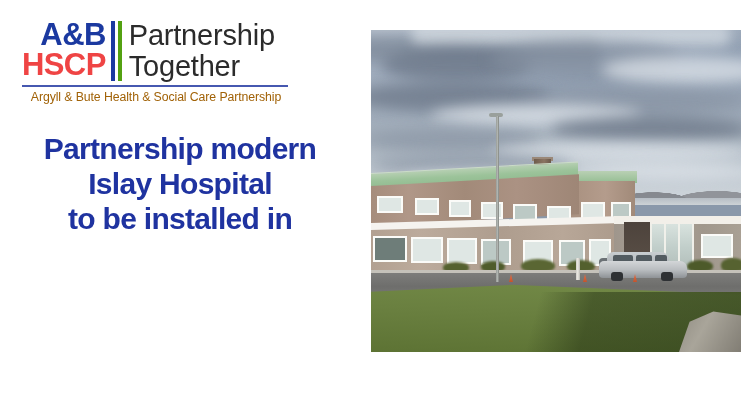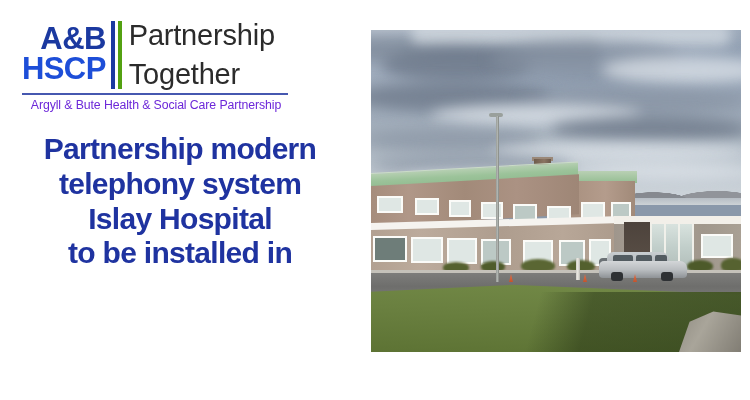--- a/index.html
+++ b/index.html
@@ -52,21 +52,21 @@
     font-size: 31px;
     letter-spacing: -0.6px;
     white-space: nowrap;
   }
   .logo-ab {
     color: #1b39a0;
     text-align: right;
     margin-bottom: 1px;
   }
   .logo-hscp {
-    color: #1d4ed8;
+    color: #ef4444;
   }
   .logo-bars {
     display: flex;
     flex-direction: row;
     align-self: stretch;
     margin: 1px 7px 0 5px;
     gap: 3px;
   }
   .bar-blue {
     width: 4px;
@@ -84,34 +84,34 @@
   }
   .logo-word {
     font-family: "Liberation Sans", sans-serif;
     font-weight: normal;
     font-size: 29px;
     color: #2b2b2b;
     letter-spacing: -0.2px;
     white-space: nowrap;
   }
   .logo-word + .logo-word {
-    margin-top: 10px;
+    margin-top: 2px;
   }
   .logo-rule {
     height: 1.5px;
     background: #4658b0;
     width: 266px;
     margin-top: 4px;
   }
   .logo-tagline {
     margin-top: 3px;
     text-align: center;
     font-family: "Liberation Sans", sans-serif;
     font-size: 12.3px;
-    color: #6d28d9;
+    color: #a16207;
     letter-spacing: -0.1px;
     white-space: nowrap;
   }
 
   
   .headline {
     position: absolute;
     left: 0;
     top: 132px;
     width: 360px;
@@ -501,21 +501,20 @@
           <span class="logo-word">Partnership</span>
           <span class="logo-word">Together</span>
         </div>
       </div>
       <div class="logo-rule"></div>
       <div class="logo-tagline">Argyll &amp; Bute Health &amp; Social Care Partnership</div>
     </div>
 
     <div class="headline">
       <span class="headline-line">Partnership modern</span>
-      <span class="headline-line">telephony system</span>
       <span class="headline-line">Islay Hospital</span>
       <span class="headline-line">to be installed in</span>
     </div>
   </div>
 
   <div class="photo">
     <div class="photo-scene">
 
       <div class="sky"></div>
       <div class="cloud-band dark" style="left:-30px;  top:6px;   width:260px; height:26px; background:rgba(108,120,136,0.55);"></div>

